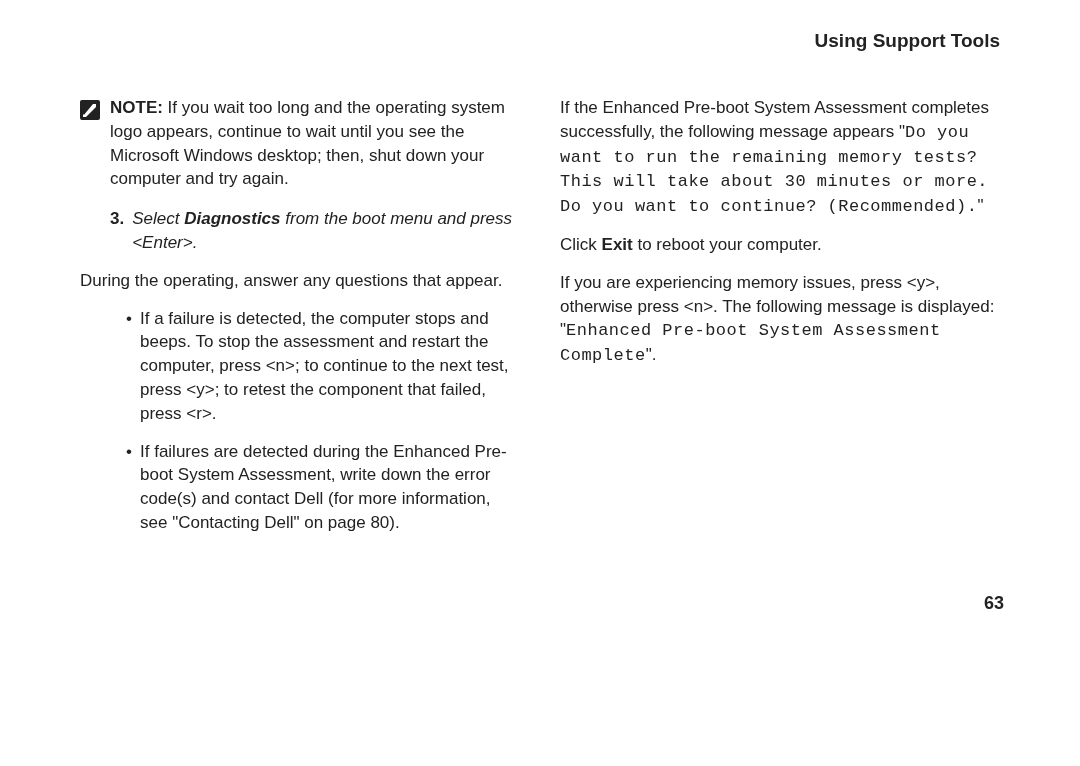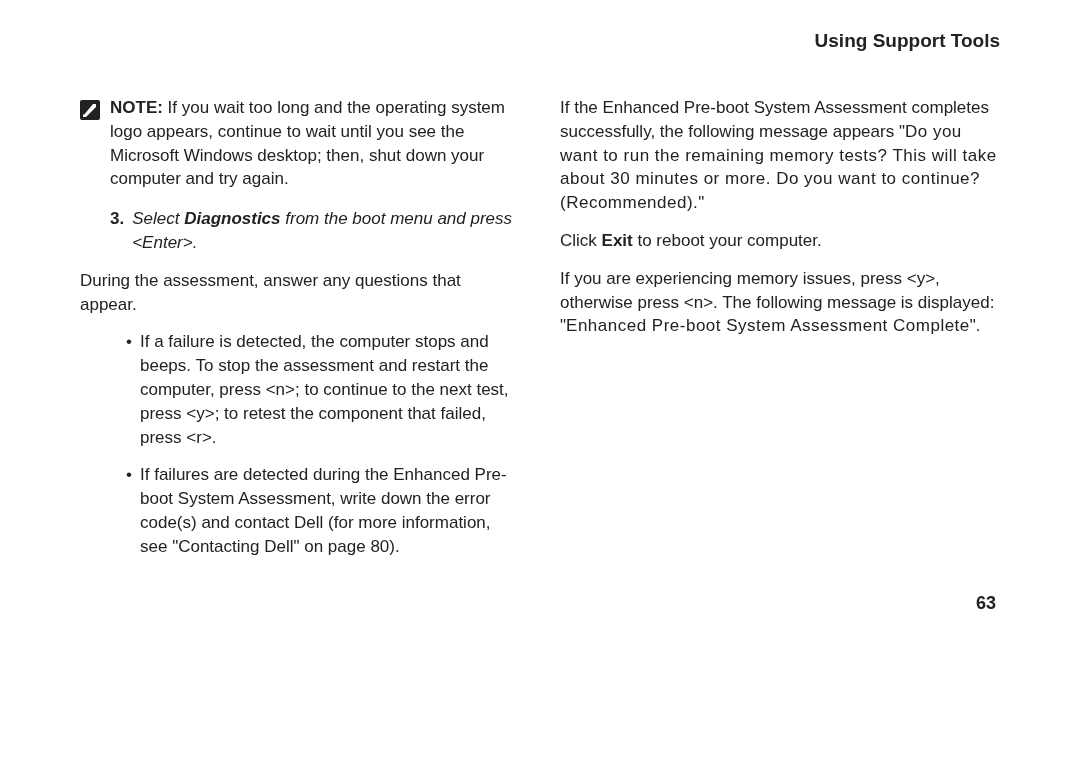--- a/index.html
+++ b/index.html
@@ -74,28 +74,28 @@
     padding-left: 14px;
     margin-bottom: 14px;
   }
   .bullet::before {
     content: "•";
     position: absolute;
     left: 0;
     top: 0;
   }
   .mono {
-    font-family: Liberation Sans, sans-serif;
+    font-family: Liberation Mono, monospace;
     letter-spacing: 0.5px;
   }
   .b { font-weight: 700; }
   .page-num {
     position: absolute;
     bottom: 26px;
-    right: 84px;
+    right: 76px;
     font-weight: 700;
     font-size: 18px;
   }
 </style>
 </head>
 <body>
 
 <div class="page">
 
   <div class="header">Using Support Tools</div>
@@ -117,21 +117,21 @@
         </div>
       </div>
 
       <div class="step">
         <span class="step-num">3.</span>
         <span class="step-body">
           <span>Select </span><span class="b">Diagnostics</span><span> from the boot menu and press &lt;Enter&gt;.</span>
         </span>
       </div>
 
-      <div class="para">During the assessment, answer any questions that appear.</div>
+      <div class="para">During the operating, answer any questions that appear.</div>
 
       <div class="bullets">
         <div class="bullet">If a failure is detected, the computer stops and beeps. To stop the assessment and restart the computer, press &lt;n&gt;; to continue to the next test, press &lt;y&gt;; to retest the component that failed, press &lt;r&gt;.</div>
         <div class="bullet">If failures are detected during the Enhanced Pre-boot System Assessment, write down the error code(s) and contact Dell (for more information, see "Contacting Dell" on page 80).</div>
       </div>
 
     </div>
 
     <div class="col">
 

